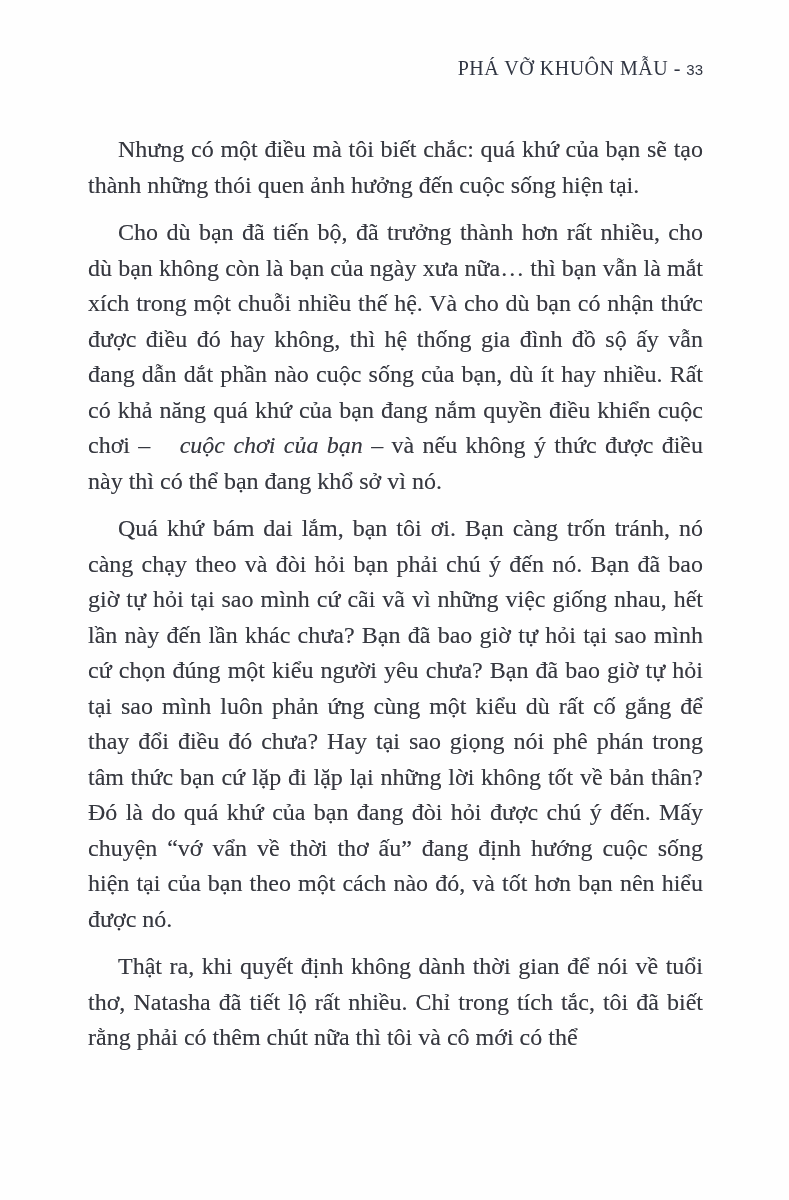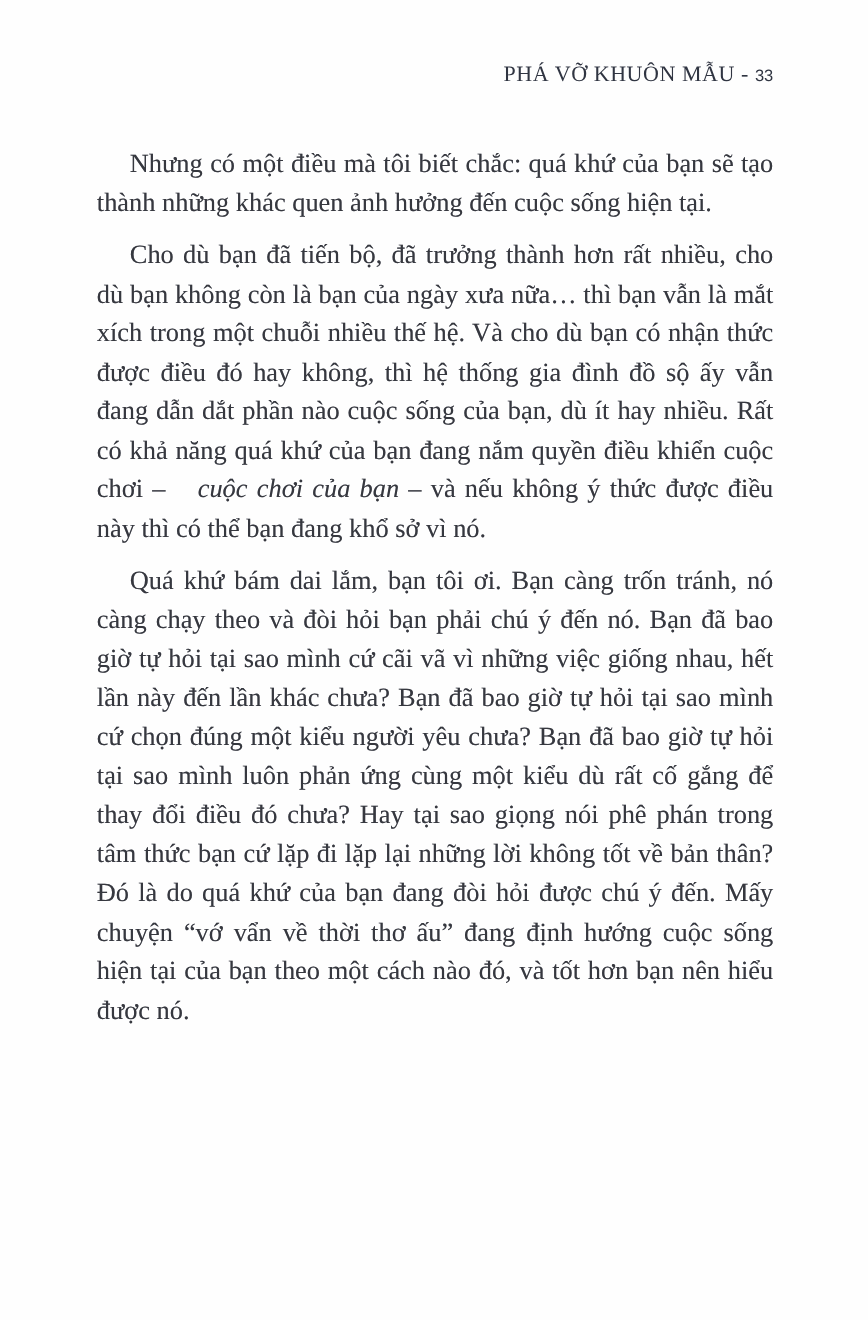--- a/index.html
+++ b/index.html
@@ -58,22 +58,23 @@
 
 <div class="page">
 
   <div class="running-header">
     <span class="book-title">PHÁ VỠ KHUÔN MẪU</span><span> - </span><span class="page-num">33</span>
   </div>
 
   <div class="body-text">
 
 
-    <p class="indent">Nhưng có một điều mà tôi biết chắc: quá khứ của bạn sẽ tạo thành những khác quen ảnh hưởng đến cuộc sống hiện tại.</p>
+    <p class="indent">Nhưng có một điều mà tôi biết chắc: quá khứ của bạn sẽ tạo thành những thói quen ảnh hưởng đến cuộc sống hiện tại.</p>
 
     <p class="indent"><span>Cho dù bạn đã tiến bộ, đã trưởng thành hơn rất nhiều, cho dù bạn không còn là bạn của ngày xưa nữa… thì bạn vẫn là mắt xích trong một chuỗi nhiều thế hệ. Và cho dù bạn có nhận thức được điều đó hay không, thì hệ thống gia đình đồ sộ ấy vẫn đang dẫn dắt phần nào cuộc sống của bạn, dù ít hay nhiều. Rất có khả năng quá khứ của bạn đang nắm quyền điều khiển cuộc chơi – </span><em>cuộc chơi của bạn</em><span> – và nếu không ý thức được điều này thì có thể bạn đang khổ sở vì nó.</span></p>
 
     <p class="indent">Quá khứ bám dai lắm, bạn tôi ơi. Bạn càng trốn tránh, nó càng chạy theo và đòi hỏi bạn phải chú ý đến nó. Bạn đã bao giờ tự hỏi tại sao mình cứ cãi vã vì những việc giống nhau, hết lần này đến lần khác chưa? Bạn đã bao giờ tự hỏi tại sao mình cứ chọn đúng một kiểu người yêu chưa? Bạn đã bao giờ tự hỏi tại sao mình luôn phản ứng cùng một kiểu dù rất cố gắng để thay đổi điều đó chưa? Hay tại sao giọng nói phê phán trong tâm thức bạn cứ lặp đi lặp lại những lời không tốt về bản thân? Đó là do quá khứ của bạn đang đòi hỏi được chú ý đến. Mấy chuyện “vớ vẩn về thời thơ ấu” đang định hướng cuộc sống hiện tại của bạn theo một cách nào đó, và tốt hơn bạn nên hiểu được nó.</p>
 
+    <p class="indent">Thật ra, khi quyết định không dành thời gian để nói về tuổi thơ, Natasha đã tiết lộ rất nhiều. Chỉ trong tích tắc, tôi đã biết rằng phải có thêm chút nữa thì tôi và cô mới có thể</p>
 
   </div>
 
 </div>
 
 </body></html>

